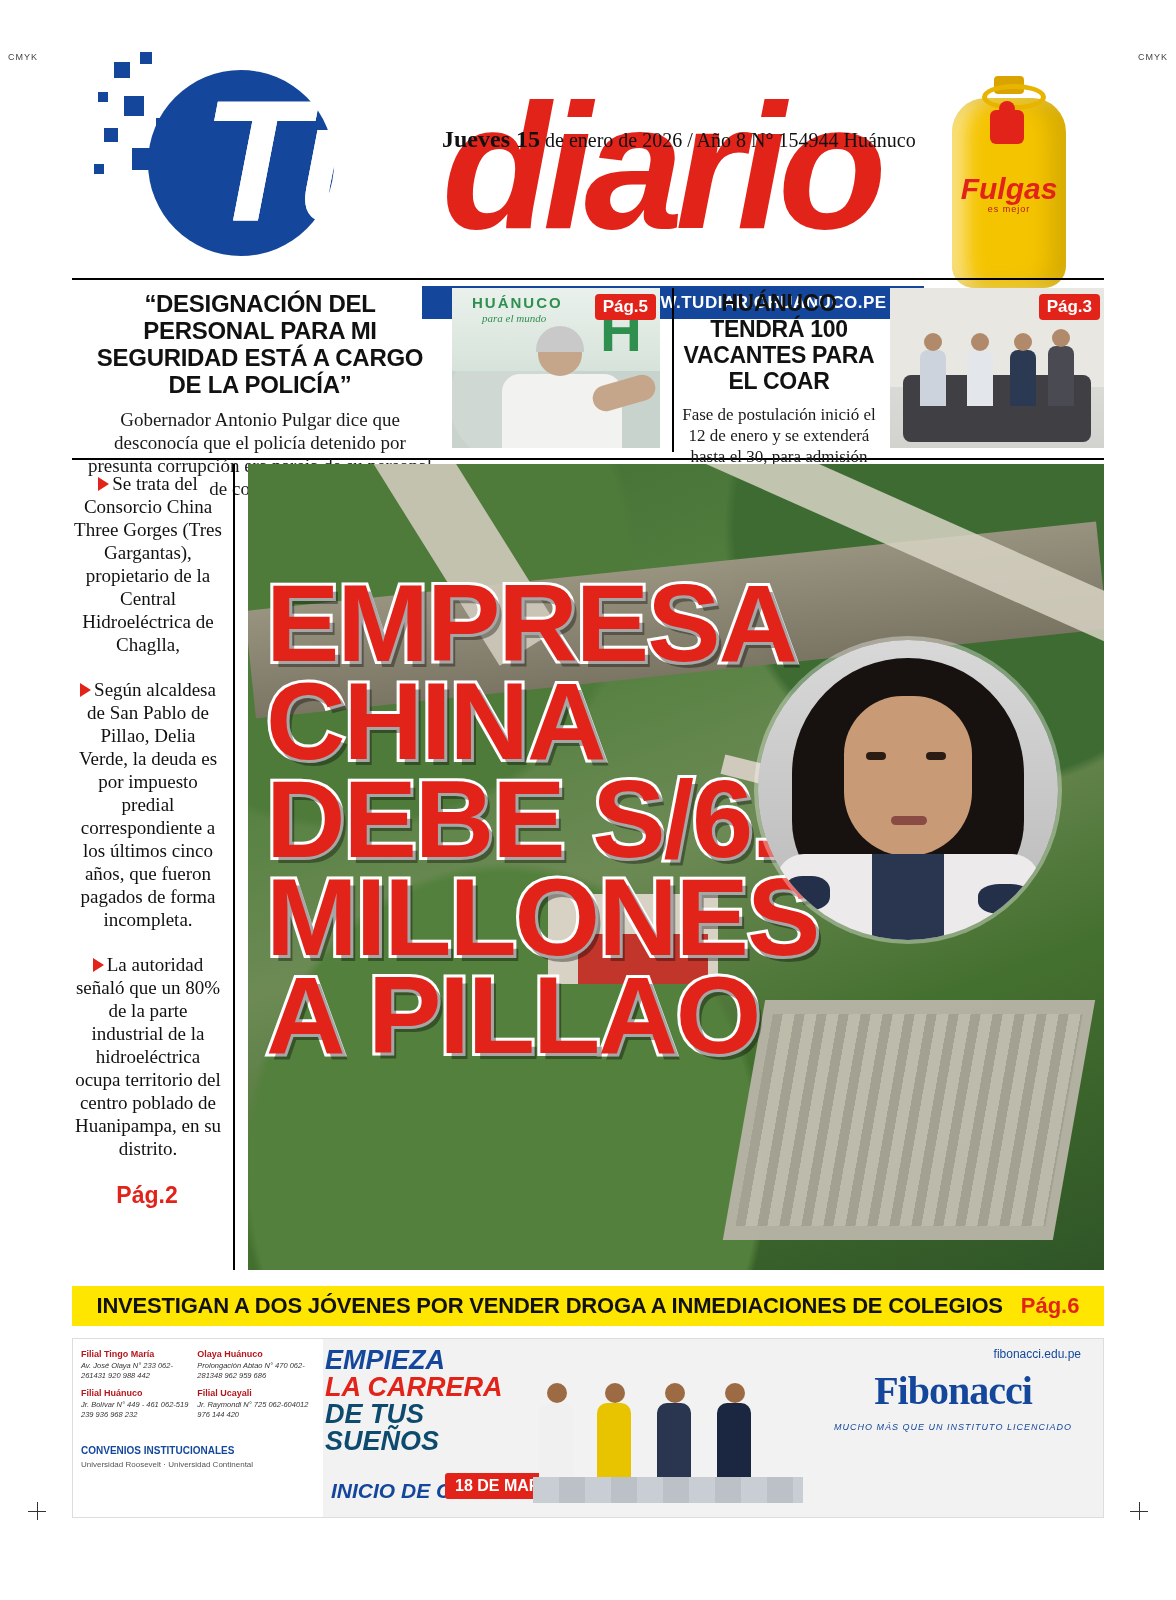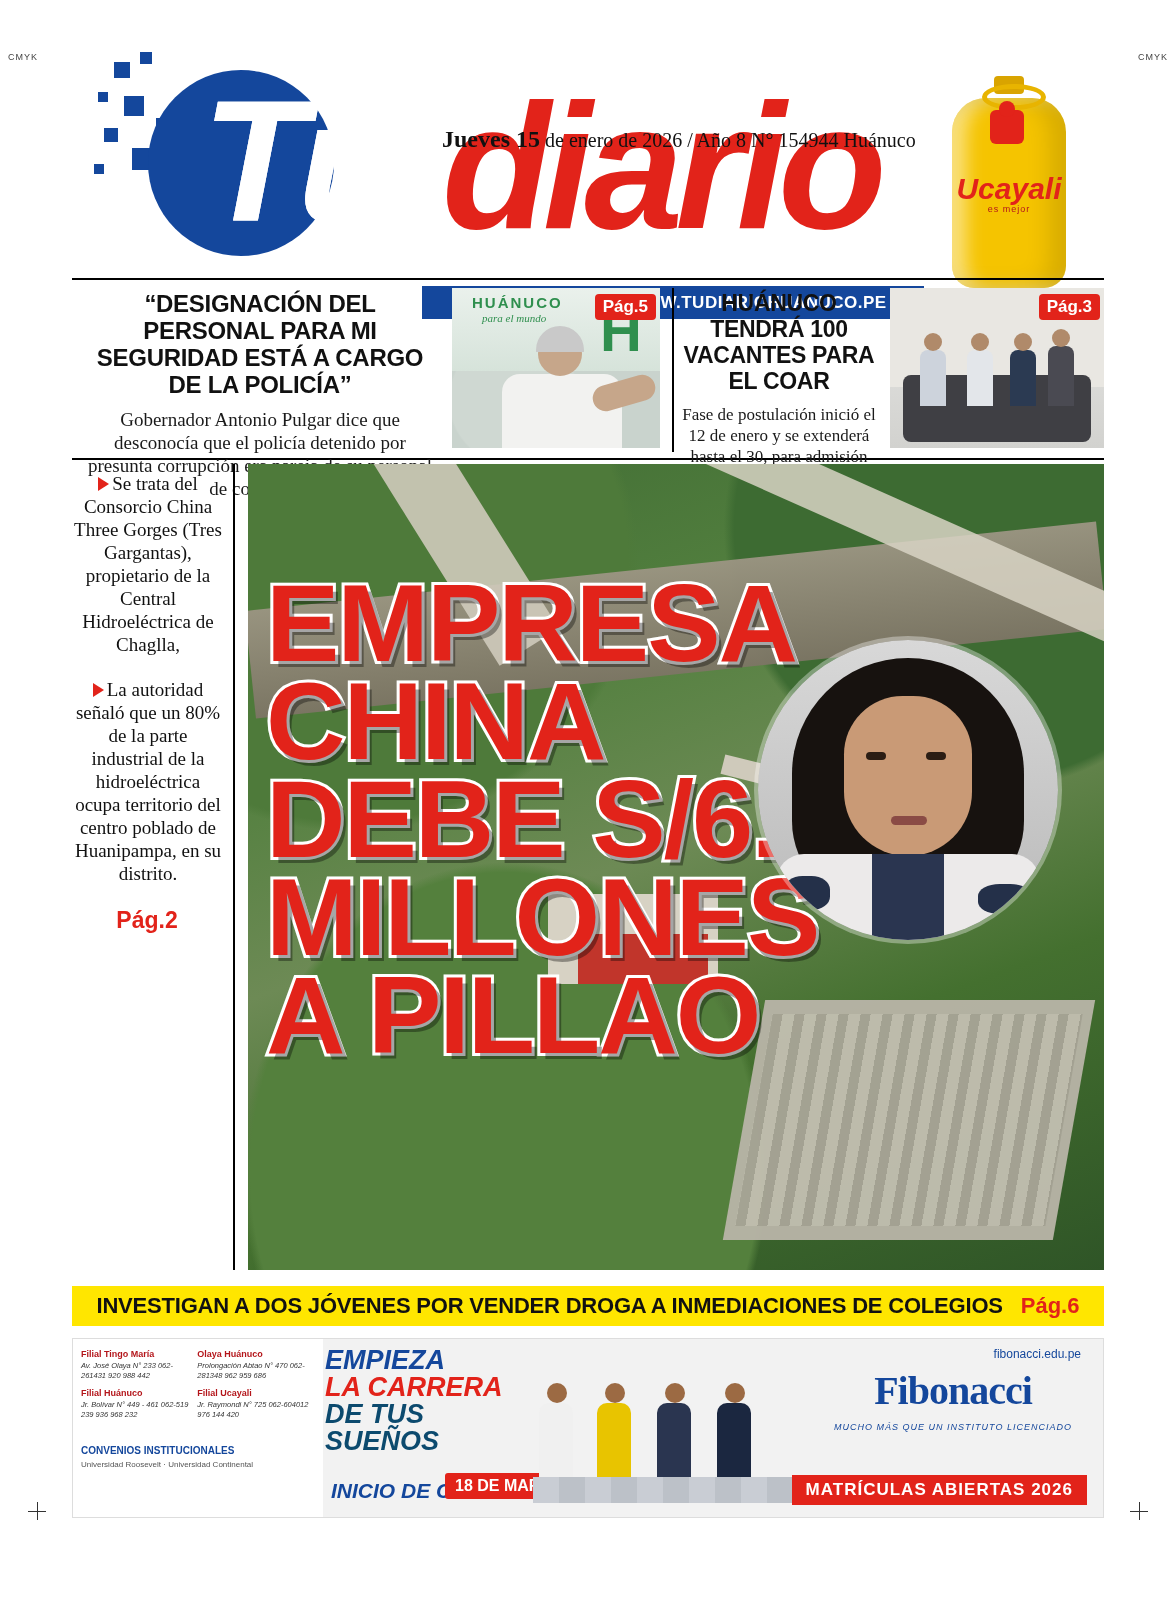--- a/index.html
+++ b/index.html
@@ -243,21 +243,21 @@
     </div>
     <div class="price-bar">
       <span class="price">S/ 0.70</span>
       <span class="web">WWW.TUDIARIOHUANUCO.PE</span>
     </div>
     <div class="gas">
       <span class="body"></span>
       <span class="valve"></span>
       <span class="handle"></span>
       <span class="redman"></span>
-      <span class="brand">Ucayali</span>
+      <span class="brand">Fulgas</span>
       <span class="sub">es mejor</span>
     </div>
   </div>
 
   <div class="rule" style="top:278px;"></div>
   <div class="rule" style="top:458px;"></div>
 
   <div class="teasers">
     <div class="teaser t1">
       <div class="t-text">
@@ -295,20 +295,21 @@
           <span class="p p4"></span>
         </div>
         <span class="pagflag">Pág.3</span>
       </div>
     </div>
   </div>
 
   <div class="main">
     <div class="side">
       <p><span class="tri"></span><span>Se trata del Consorcio China Three Gorges (Tres Gargantas), propietario de la Central Hidroeléctrica de Chaglla,</span></p>
+      <p><span class="tri"></span><span>Según alcaldesa de San Pablo de Pillao, Delia Verde, la deuda es por impuesto predial correspondiente a los últimos cinco años, que fueron pagados de forma incompleta.</span></p>
       <p><span class="tri"></span><span>La autoridad señaló que un 80% de la parte industrial de la hidroeléctrica ocupa territorio del centro poblado de Huanipampa, en su distrito.</span></p>
       <div class="pag">Pág.2</div>
     </div>
     <span class="vline"></span>
 
     <div class="hero">
       <div class="terrain"></div>
       <span class="river"></span>
       <span class="road"></span>
       <span class="road2"></span>
@@ -383,16 +384,15 @@
       <span class="runner" style="left:124px;background:#2a3550;"></span>
       <span class="runner" style="left:184px;background:#1b2740;"></span>
       <span class="track"></span>
     </div>
 
     <div class="url">fibonacci.edu.pe</div>
     <div class="fibo">
       <div class="name">Fibonacci</div>
       <div class="tag">MUCHO MÁS QUE UN INSTITUTO LICENCIADO</div>
     </div>
-    <div class="matric">MATRÍCULAS ABIERTAS 2026</div>
   </div>
 
 </div>
 
 </body></html>

